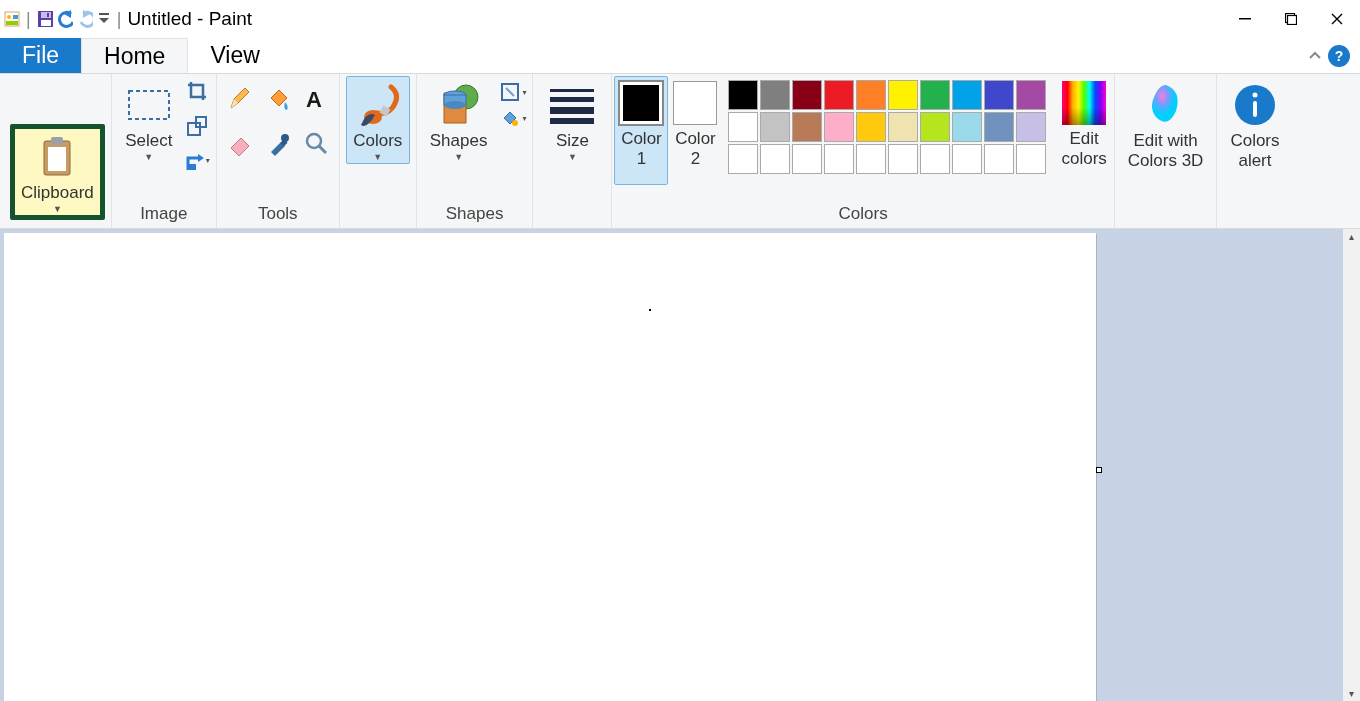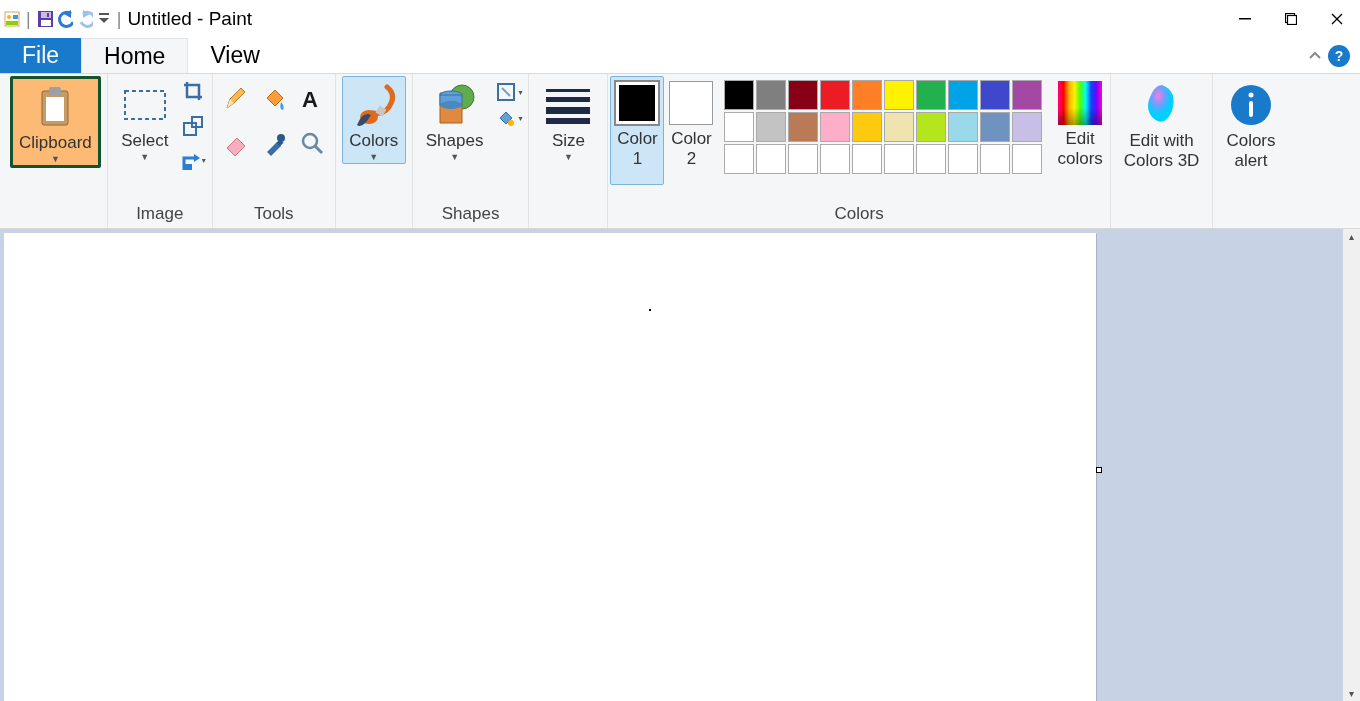--- a/index.html
+++ b/index.html
@@ -129,21 +129,21 @@
         </svg>
     </span>
     <span class="help-circle">?</span>
   </div>
 </div>
 
 <div class="ribbon">
 
   <div class="group" style="padding-left:10px;">
     <div class="group-body">
-      <div class="big-btn" style="border:3px solid #14532d; background:#fdba74;">
+      <div class="big-btn" style="border:5px solid #14532d; background:#fef9c3;margin-top:48px;">
         <div class="icon-slot">
           <svg width="34" height="44">
               <rect x="4" y="6" width="26" height="34" rx="2" fill="#c89b63" stroke="#8a6a3e"></rect>
               <rect x="8" y="12" width="18" height="24" fill="#fff"></rect>
               <rect x="11" y="2" width="12" height="8" rx="2" fill="#9aa0a6"></rect>
             </svg>
         </div>
         <div class="lbl"><span>Clipboard</span><span class="dd">▼</span></div>
       </div>
     </div>

